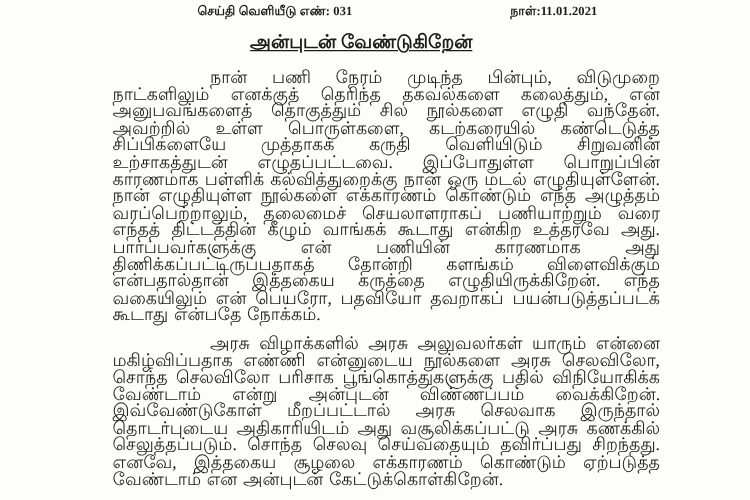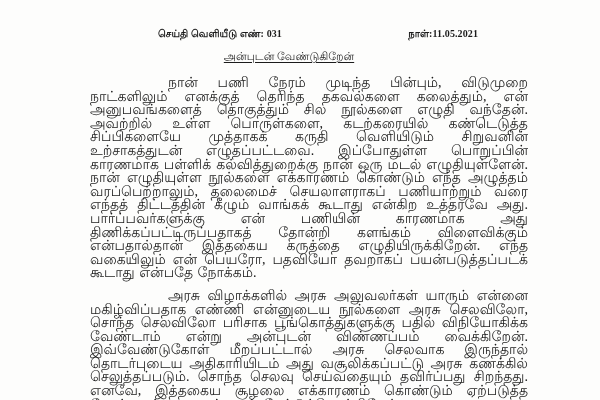--- a/index.html
+++ b/index.html
@@ -9,35 +9,35 @@
   }
   .page {
     position: relative;
     width: 600px;
     height: 400px;
     background: #fdfdfc;
     overflow: hidden;
     font-family: "Liberation Serif", "DejaVu Serif", serif;
     color: #1c1c1c;
     box-sizing: border-box;
-    padding: 28px 72px 0 90px;
+    padding: 4px 72px 0 90px;
   }
   .header-row {
     display: flex;
     justify-content: space-between;
     align-items: baseline;
     padding: 0 50px 0 68px;
     font-size: 10px;
     font-weight: bold;
     letter-spacing: 0.1px;
   }
   .doc-title {
     text-align: center;
-    font-size: 11px;
-    font-weight: normal;
+    font-size: 15px;
+    font-weight: bold;
     margin: 9px 40px 12px 0;
   }
   .doc-title span {
     text-decoration: underline;
     text-underline-offset: 2px;
   }
   .body-para {
     font-size: 14px;
     line-height: 13.6px;
     text-align: justify;
@@ -53,21 +53,21 @@
     margin-top: 4px;
   }
 </style>
 </head>
 <body>
 
 <div class="page">
 
   <div class="header-row">
     <span>செய்தி வெளியீடு எண்: 031</span>
-    <span>நாள்:11.05.2021</span>
+    <span>நாள்:11.01.2021</span>
   </div>
 
   <div class="doc-title">
     <span>அன்புடன் வேண்டுகிறேன்</span>
   </div>
 
   <p class="body-para">நான் பணி நேரம் முடிந்த பின்பும், விடுமுறை நாட்களிலும் எனக்குத் தெரிந்த தகவல்களை கலைத்தும், என் அனுபவங்களைத் தொகுத்தும் சில நூல்களை எழுதி வந்தேன். அவற்றில் உள்ள பொருள்களை, கடற்கரையில் கண்டெடுத்த சிப்பிகளையே முத்தாகக் கருதி வெளியிடும் சிறுவனின் உற்சாகத்துடன் எழுதப்பட்டவை. இப்போதுள்ள பொறுப்பின் காரணமாக பள்ளிக் கல்வித்துறைக்கு நான் ஒரு மடல் எழுதியுள்ளேன். நான் எழுதியுள்ள நூல்களை எக்காரணம் கொண்டும் எந்த அழுத்தம் வரப்பெற்றாலும், தலைமைச் செயலாளராகப் பணியாற்றும் வரை எந்தத் திட்டத்தின் கீழும் வாங்கக் கூடாது என்கிற உத்தரவே அது. பார்ப்பவர்களுக்கு என் பணியின் காரணமாக அது திணிக்கப்பட்டிருப்பதாகத் தோன்றி களங்கம் விளைவிக்கும் என்பதால்தான் இத்தகைய கருத்தை எழுதியிருக்கிறேன். எந்த வகையிலும் என் பெயரோ, பதவியோ தவறாகப் பயன்படுத்தப்படக் கூடாது என்பதே நோக்கம்.</p>
 
 
   <p class="body-para">அரசு விழாக்களில் அரசு அலுவலர்கள் யாரும் என்னை மகிழ்விப்பதாக எண்ணி என்னுடைய நூல்களை அரசு செலவிலோ, சொந்த செலவிலோ பரிசாக பூங்கொத்துகளுக்கு பதில் விநியோகிக்க வேண்டாம் என்று அன்புடன் விண்ணப்பம் வைக்கிறேன். இவ்வேண்டுகோள் மீறப்பட்டால் அரசு செலவாக இருந்தால் தொடர்புடைய அதிகாரியிடம் அது வசூலிக்கப்பட்டு அரசு கணக்கில் செலுத்தப்படும். சொந்த செலவு செய்வதையும் தவிர்ப்பது சிறந்தது. எனவே, இத்தகைய சூழலை எக்காரணம் கொண்டும் ஏற்படுத்த வேண்டாம் என அன்புடன் கேட்டுக்கொள்கிறேன்.</p>

